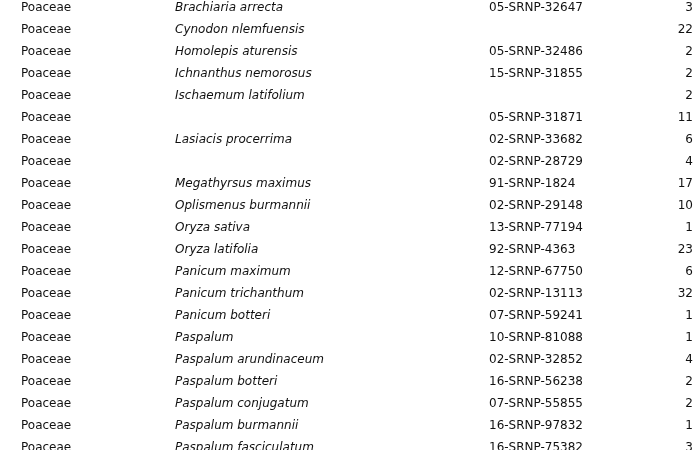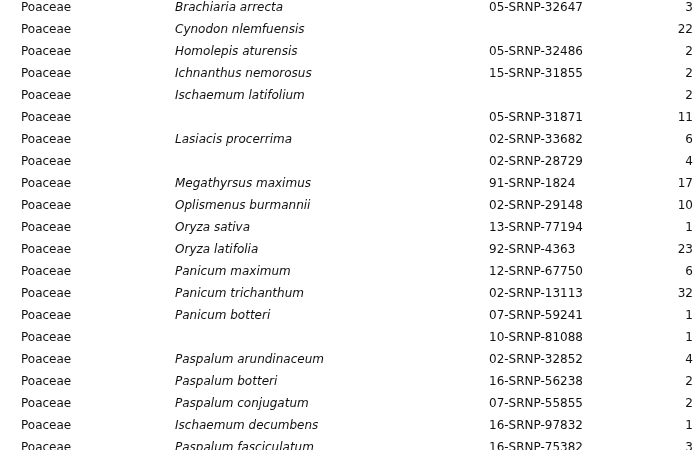--- a/index.html
+++ b/index.html
@@ -137,20 +137,21 @@
 
   <div class="row">
     <span class="cell c-family">Poaceae</span>
     <span class="cell c-species">Panicum botteri</span>
     <span class="cell c-voucher">07-SRNP-59241</span>
     <span class="cell c-count">1</span>
   </div>
 
   <div class="row">
     <span class="cell c-family">Poaceae</span>
+    <span class="cell c-species">Paspalum</span>
     <span class="cell c-voucher">10-SRNP-81088</span>
     <span class="cell c-count">1</span>
   </div>
 
   <div class="row">
     <span class="cell c-family">Poaceae</span>
     <span class="cell c-species">Paspalum arundinaceum</span>
     <span class="cell c-voucher">02-SRNP-32852</span>
     <span class="cell c-count">4</span>
   </div>
@@ -164,21 +165,21 @@
 
   <div class="row">
     <span class="cell c-family">Poaceae</span>
     <span class="cell c-species">Paspalum conjugatum</span>
     <span class="cell c-voucher">07-SRNP-55855</span>
     <span class="cell c-count">2</span>
   </div>
 
   <div class="row">
     <span class="cell c-family">Poaceae</span>
-    <span class="cell c-species">Ischaemum decumbens</span>
+    <span class="cell c-species">Paspalum burmannii</span>
     <span class="cell c-voucher">16-SRNP-97832</span>
     <span class="cell c-count">1</span>
   </div>
 
   <div class="row">
     <span class="cell c-family">Poaceae</span>
     <span class="cell c-species">Paspalum fasciculatum</span>
     <span class="cell c-voucher">16-SRNP-75382</span>
     <span class="cell c-count">3</span>
   </div>

